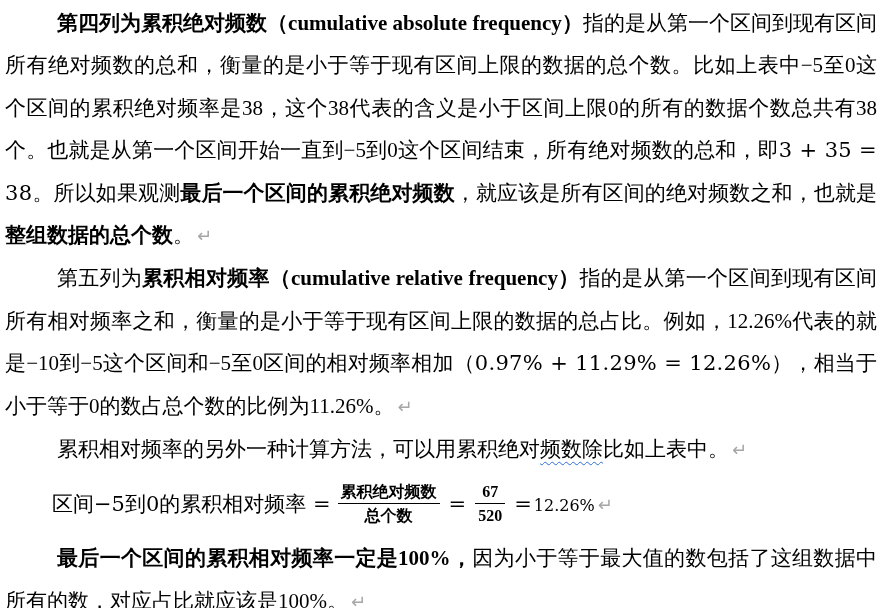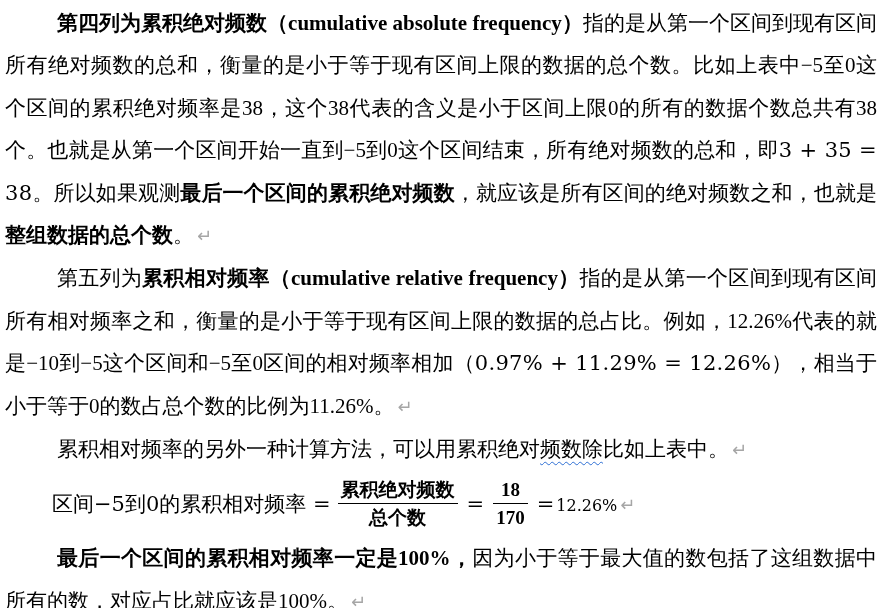--- a/index.html
+++ b/index.html
@@ -54,21 +54,21 @@
     text-align: left;
     white-space: nowrap;
   }
   .formula .lead {
     font-family: "DejaVu Serif", serif;
   }
   .frac {
     display: inline-block;
     vertical-align: middle;
     text-align: center;
-    font-size: 19px;
+    font-size: 16px;
     line-height: 1.35;
     margin: 0 7px;
     position: relative;
     top: -3px;
     text-indent: 0;
     font-weight: 600;
   }
   .frac .num {
     display: block;
     border-bottom: 1.4px solid #000;
@@ -98,20 +98,20 @@
 
   <p class="para">
     <span>第五列为</span><span class="b">累积相对频率（cumulative relative frequency）</span><span>指的是从第一个区间到现有区间所有相对频率之和，衡量的是小于等于现有区间上限的数据的总占比。例如，12.26%代表的就是−10到−5这个区间和−5至0区间的相对频率相加（</span><span class="math">0.97% + 11.29% = 12.26%</span><span>），相当于小于等于0的数占总个数的比例为11.26%。</span><span class="pmark">↵</span>
   </p>
 
   <p class="para">
     <span>累积相对频率的另外一种计算方法，可以用累积绝对</span><span class="sq">频数除</span><span>比如上表中。</span><span class="pmark">↵</span>
   </p>
 
   <p class="para formula">
-    <span class="lead">区间−5到0的累积相对频率 =</span><span class="frac"><span class="num">累积绝对频数</span><span class="den">总个数</span></span><span class="eq">=</span><span class="frac"><span class="num">18</span><span class="den">170</span></span><span class="eq">=</span><span class="result">12.26%</span><span class="pmark">↵</span>
+    <span class="lead">区间−5到0的累积相对频率 =</span><span class="frac"><span class="num">累积绝对频数</span><span class="den">总个数</span></span><span class="eq">=</span><span class="frac"><span class="num">67</span><span class="den">520</span></span><span class="eq">=</span><span class="result">12.26%</span><span class="pmark">↵</span>
   </p>
 
   <p class="para">
     <span class="b">最后一个区间的累积相对频率一定是100%，</span><span>因为小于等于最大值的数包括了这组数据中所有的数，</span><span class="sq">对应占比</span><span>就应该是100%。</span><span class="pmark">↵</span>
   </p>
 
 </div>
 
 </body></html>

